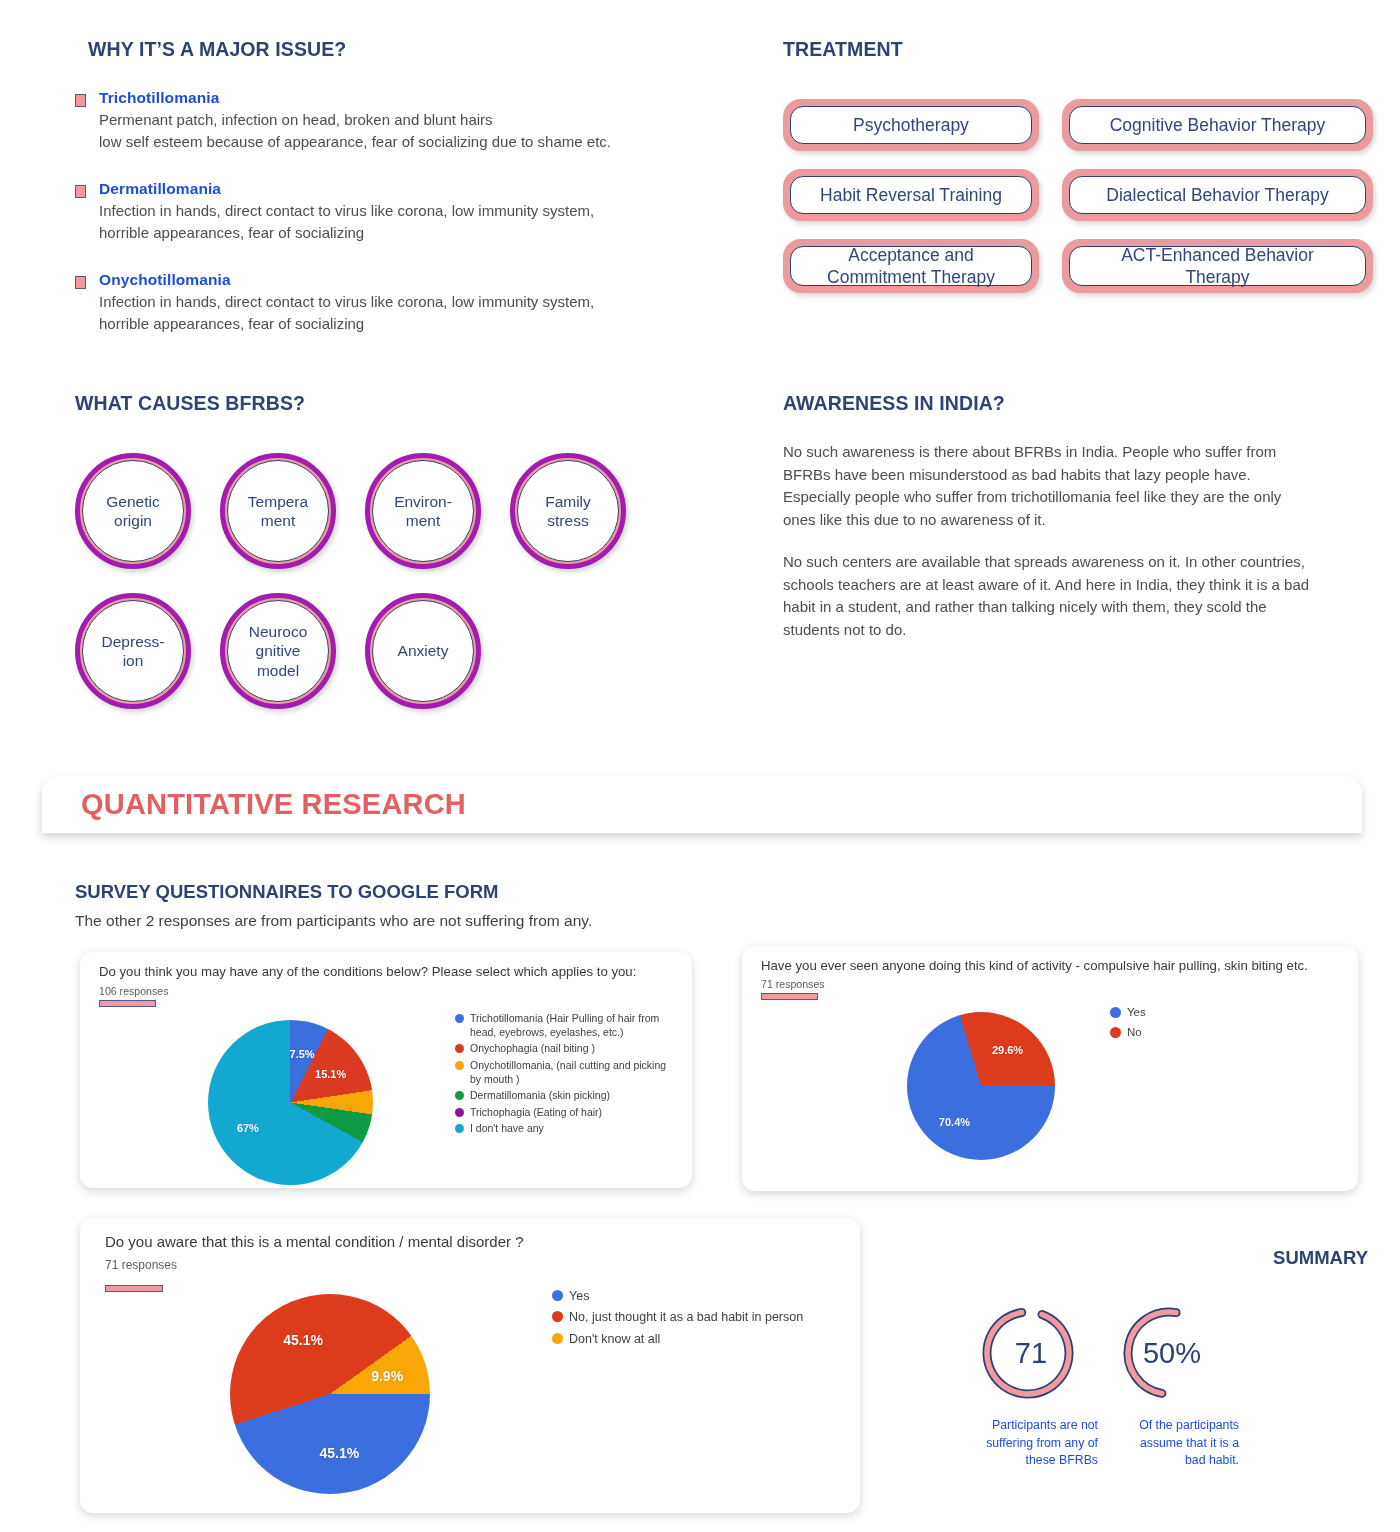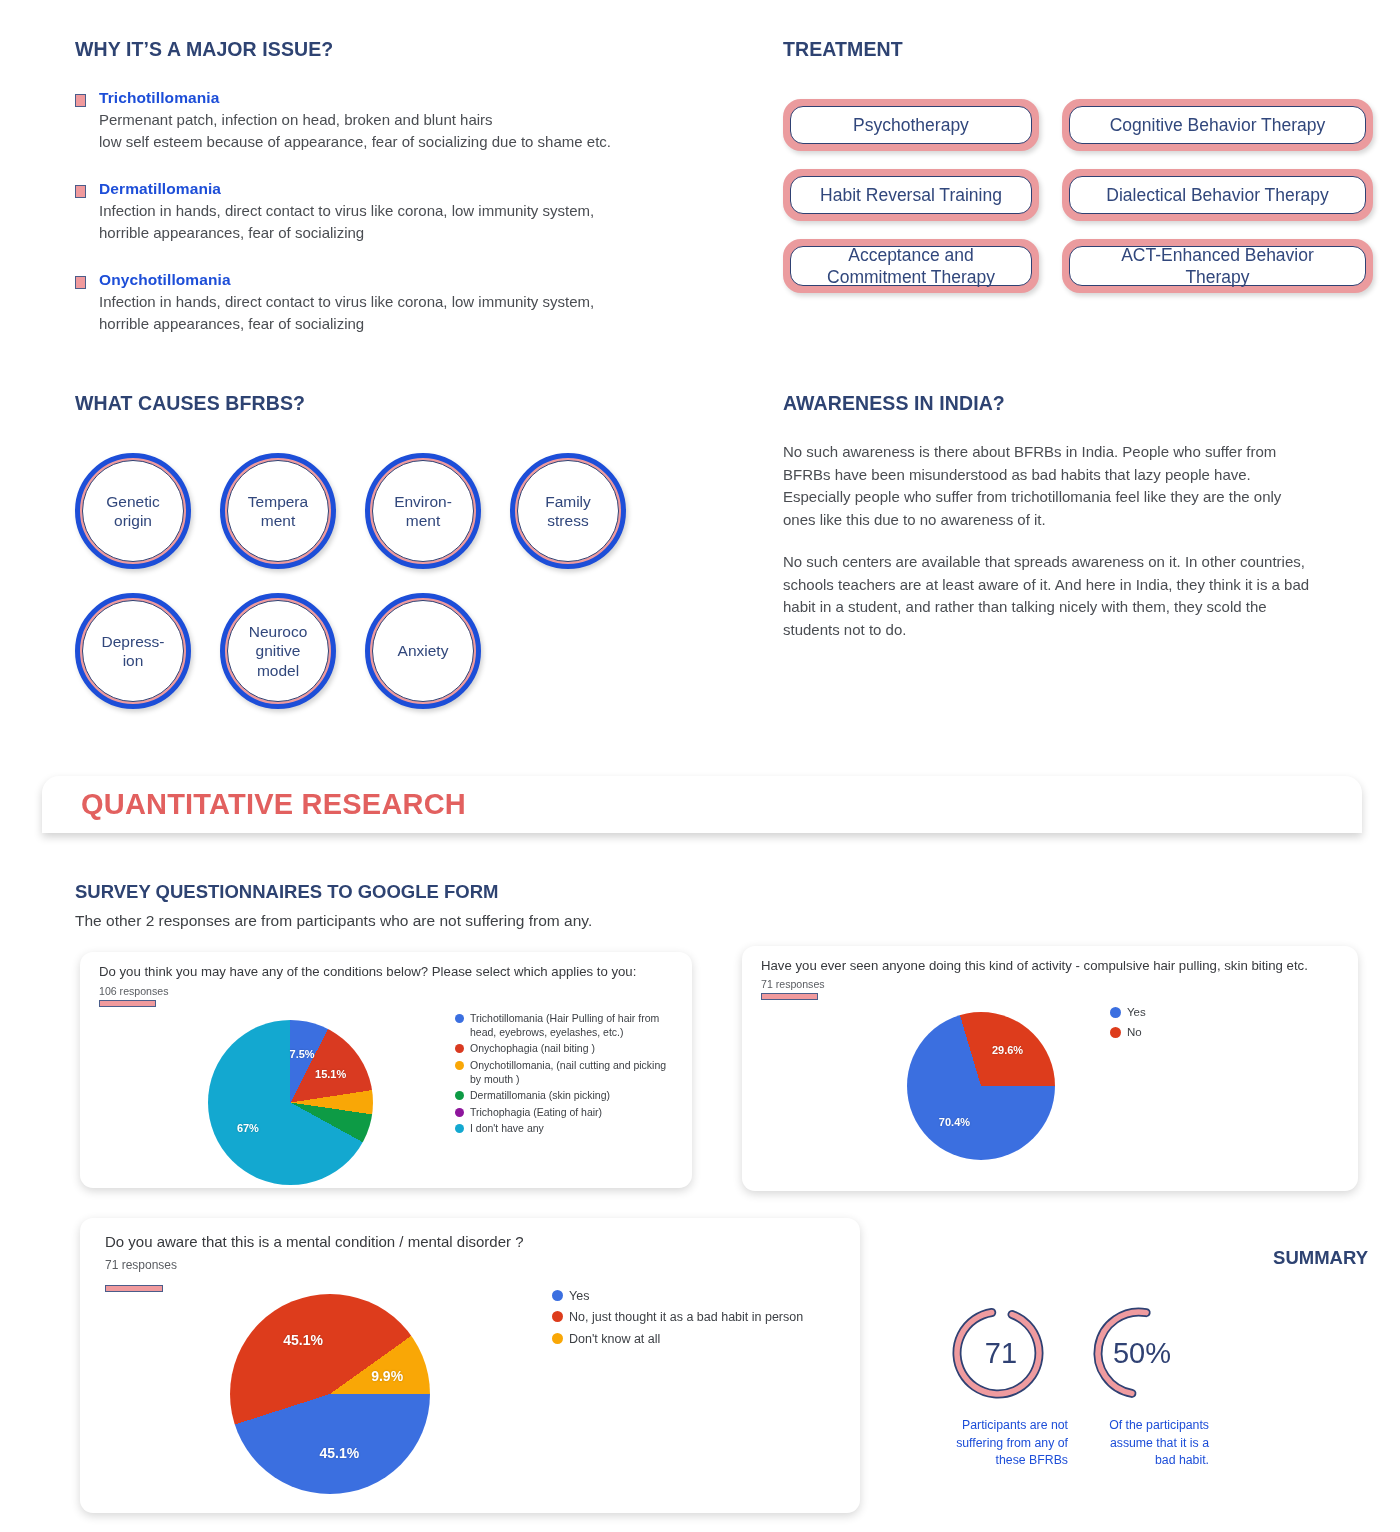--- a/index.html
+++ b/index.html
@@ -18,21 +18,21 @@
   
   .sec-head {
     font-size:19.5px;
     font-weight:bold;
     color:#2e4372;
     letter-spacing:0.1px;
   }
 
   
   #why-block { position:absolute; left:75px; top:38px; width:640px; }
-  #why-block .sec-head { margin:0 0 28px 0; }
+  #why-block .sec-head { margin:0 0 28px 13px; }
   .issue { position:relative; padding-left:24px; margin-bottom:27px; }
   .issue-bullet {
     position:absolute; left:0; top:5px;
     width:11px; height:13px;
     background:#f09a9d;
     border:1px solid #4b5d8a;
   }
   .issue-title {
     font-size:15.5px; font-weight:bold; color:#1d4ed8;
     margin-bottom:2px; letter-spacing:0.1px;
@@ -66,21 +66,21 @@
   .treat-pill.h1 { height:52px; }
   .treat-pill.h2 { height:54px; }
 
   
   #causes-block { position:absolute; left:75px; top:392px; width:640px; }
   #causes-block .sec-head { margin:0 0 38px 0; }
   .circle-row { display:flex; gap:29px; margin-bottom:24px; }
   .cause-circle {
     width:116px; height:116px; flex:0 0 116px;
     border-radius:50%;
-    border:5px solid #1d4ed8;
+    border:5px solid #a21caf;
     background:#ef9b9f;
     padding:2px;
     box-shadow:2px 3px 5px rgba(0,0,0,0.18);
   }
   .cause-circle > span {
     display:flex; align-items:center; justify-content:center;
     width:100%; height:100%;
     border-radius:50%;
     border:1.6px solid #2f4173;
     background:#fff;
@@ -173,21 +173,21 @@
   #legend-2 .legend-item { font-size:11.5px; margin-bottom:5px; }
   .legend-dot {
     flex:0 0 auto; width:9px; height:9px; border-radius:50%;
     margin:2px 6px 0 0;
   }
   #legend-3 .legend-dot, #legend-2 .legend-dot { width:11px; height:11px; margin-top:2px; }
 
   
   #summary-block { position:absolute; left:948px; top:1232px; width:420px;text-align:right; }
   #summary-block .sum-head { font-size:18.5px; font-weight:bold; color:#2e4372; margin-bottom:34px; }
-  .sum-row { display:flex; gap:21px; }
+  .sum-row { display:flex; gap:21px;margin-left:30px; }
   .sum-item { width:120px; }
   .gauge { position:relative; width:100px; height:100px; margin-bottom:14px; }
   .gauge svg { position:absolute; left:0; top:0; overflow:visible; }
   .gauge .gauge-val {
     position:absolute; inset:0;
     display:flex; align-items:center; justify-content:center;
     font-size:29px; color:#2f4173;
     padding-left:6px;
   }
   .sum-text { font-size:12.3px; color:#1d4ed8; line-height:1.42; }

